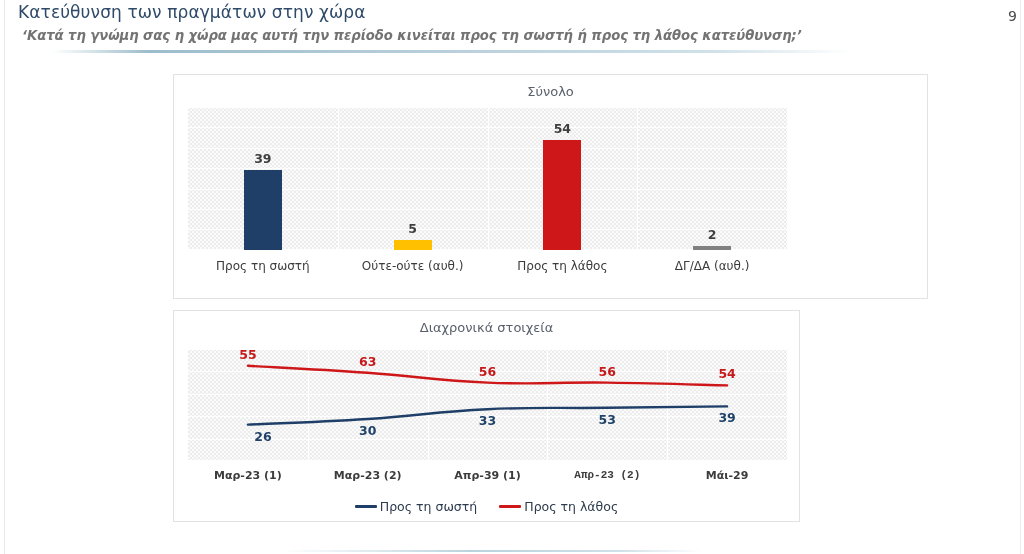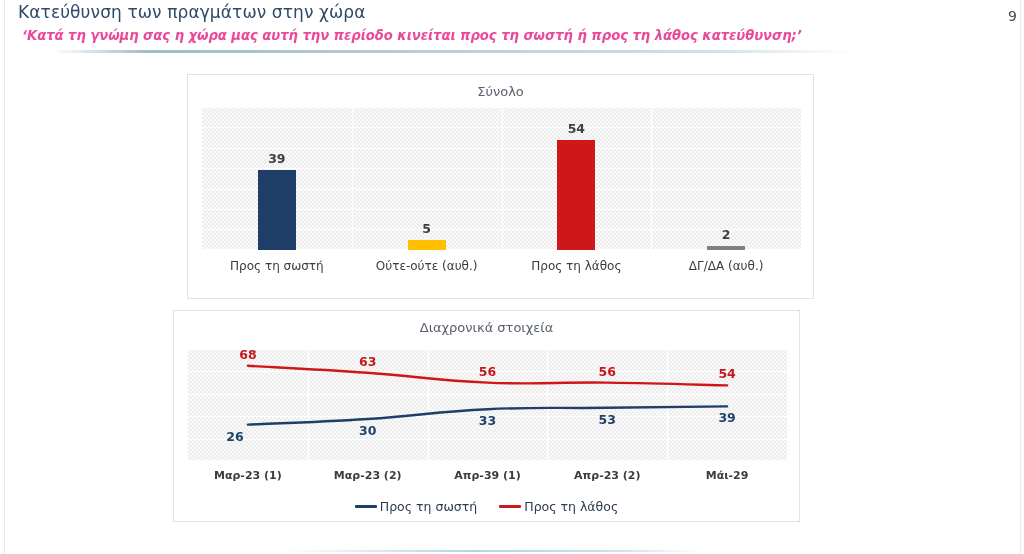--- a/index.html
+++ b/index.html
@@ -52,21 +52,21 @@
     color: #2e4a68;
     white-space: nowrap;
   }
   .page-subtitle {
     position: absolute;
     left: 22px;
     top: 28px;
     font-size: 13.2px;
     font-weight: bold;
     font-style: italic;
-    color: #ec4899;
+    color: #737373;
     white-space: nowrap;
     letter-spacing: -.05px;
   }
   .title-rule {
     position: absolute;
     left: 52px;
     top: 50px;
     width: 800px;
     height: 3px;
     background: linear-gradient(to right, #ffffff 0%, #9dbccc 12%, #b9d0dc 50%, #cfe0e8 82%, #ffffff 100%);
@@ -82,21 +82,21 @@
     overflow: hidden;
   }
 
   
   .panel {
     position: absolute;
     background: #ffffff;
     border: 1px solid #e2e2e2;
     box-sizing: border-box;
   }
-  #panel-total { left: 187px; top: 74px;  width: 627px; height: 225px; }
+  #panel-total { left: 173px; top: 74px;  width: 755px; height: 225px; }
   #panel-trend { left: 173px; top: 310px; width: 627px; height: 212px; }
 
   .panel-title {
     position: absolute;
     left: 0; right: 0;
     top: 9px;
     text-align: center;
     font-size: 13px;
     color: #58606b;
     font-weight: 400;
@@ -271,36 +271,36 @@
       <div class="gridline-v" style="left:239.6px"></div>
       <div class="gridline-v" style="left:359.4px"></div>
       <div class="gridline-v" style="left:479.2px"></div>
     </div>
 
     <svg class="trend-svg" id="trend-svg" viewBox="0 0 599 112" preserveAspectRatio="none">
       <path id="line-red" fill="none" stroke-width="2.4" stroke-linecap="round" stroke-linejoin="round" d="M 59.90 16.80 C 86.26 18.34, 126.99 20.10, 179.70 23.80 C 232.41 27.50, 246.79 31.44, 299.50 33.60 C 352.21 35.76, 366.59 32.98, 419.30 33.60 C 472.01 34.22, 512.74 35.78, 539.10 36.40" stroke="#CE1719"></path>
       <path id="line-blue" fill="none" stroke-width="2.4" stroke-linecap="round" stroke-linejoin="round" d="M 59.90 75.60 C 86.26 74.37, 126.99 73.39, 179.70 70.00 C 232.41 66.61, 246.79 62.66, 299.50 60.20 C 352.21 57.74, 366.59 59.42, 419.30 58.80 C 472.01 58.18, 512.74 57.71, 539.10 57.40" stroke="#1F3F68"></path>
     </svg>
 
-    <div class="pt-label red" id="rlab-0" style="left: 43.9px; width: 60px; top: 35.8px;">68</div>
+    <div class="pt-label red" id="rlab-0" style="left: 43.9px; width: 60px; top: 35.8px;">55</div>
     <div class="pt-label red" id="rlab-1" style="left: 163.7px; width: 60px; top: 42.8px;">63</div>
     <div class="pt-label red" id="rlab-2" style="left: 283.5px; width: 60px; top: 52.6px;">56</div>
     <div class="pt-label red" id="rlab-3" style="left: 403.3px; width: 60px; top: 52.6px;">56</div>
     <div class="pt-label red" id="rlab-4" style="left: 523.1px; width: 60px; top: 55.4px;">54</div>
 
-    <div class="pt-label blue" id="blab-0" style="left: 31px; width: 60px; top: 117.6px;">26</div>
+    <div class="pt-label blue" id="blab-0" style="left: 51px; width: 76px; top: 117.6px;">26</div>
     <div class="pt-label blue" id="blab-1" style="left: 163.7px; width: 60px; top: 112px;">30</div>
     <div class="pt-label blue" id="blab-2" style="left: 283.5px; width: 60px; top: 102.2px;">33</div>
     <div class="pt-label blue" id="blab-3" style="left: 403.3px; width: 60px; top: 100.8px;">53</div>
     <div class="pt-label blue" id="blab-4" style="left: 523.1px; width: 60px; top: 99.4px;">39</div>
 
     <div class="x-label" id="xlab-0" style="left: 13.9px; width: 120px; top: 158px;">Μαρ-23 (1)</div>
     <div class="x-label" id="xlab-1" style="left: 133.7px; width: 120px; top: 158px;">Μαρ-23 (2)</div>
     <div class="x-label" id="xlab-2" style="left: 253.5px; width: 120px; top: 158px;">Απρ-39 (1)</div>
-    <div class="x-label" id="xlab-3" style="left: 373.3px; width: 120px; top: 158px;">Απρ-23 (2)</div>
+    <div class="x-label" id="xlab-3" style="left: 373.3px; width: 120px; top: 158px; font-family: Liberation Mono, monospace;">Απρ-23 (2)</div>
     <div class="x-label" id="xlab-4" style="left: 493.1px; width: 120px; top: 158px;">Μάι-29</div>
 
     <div class="legend">
       <div class="legend-item">
         <span class="legend-swatch" id="sw-blue" style="background: rgb(31, 63, 104);"></span>
         <span>Προς τη σωστή</span>
       </div>
       <div class="legend-item">
         <span class="legend-swatch" id="sw-red" style="background: rgb(206, 23, 25);"></span>
         <span>Προς τη λάθος</span>

